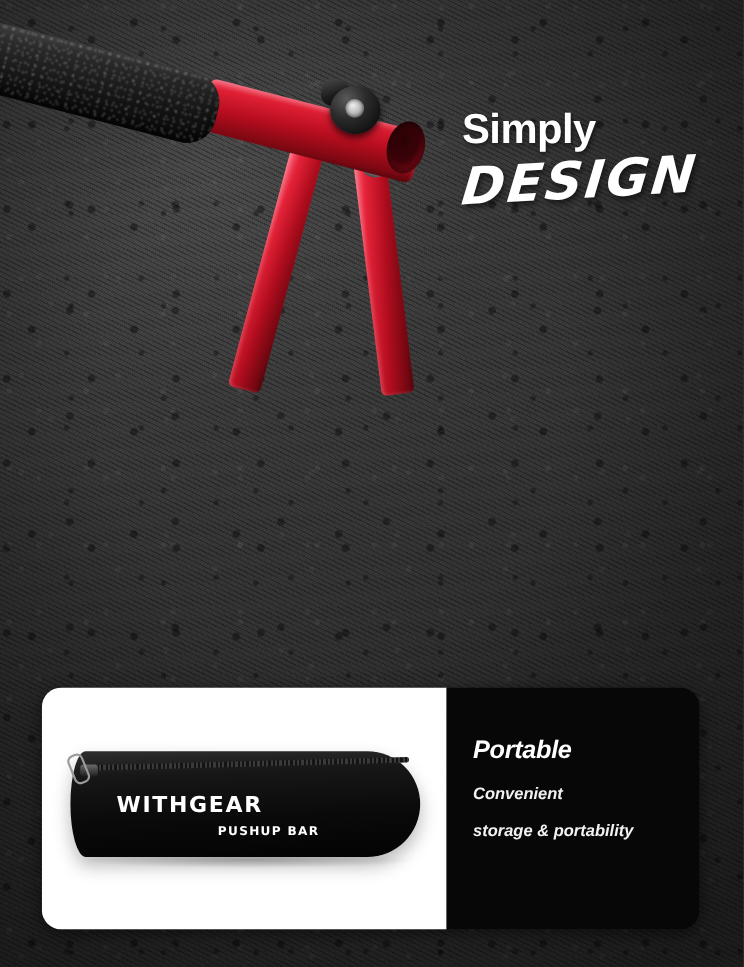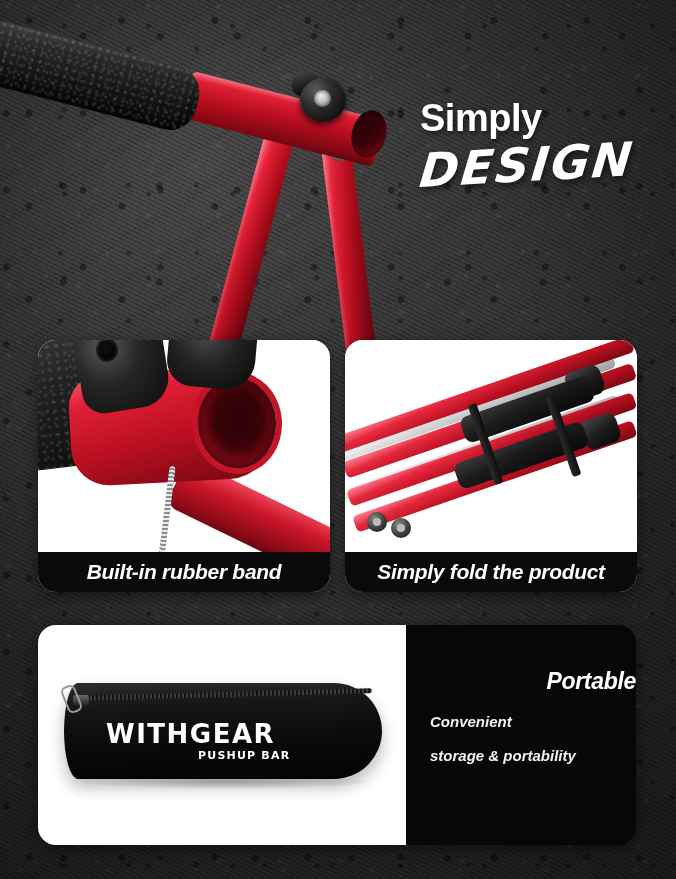--- a/index.html
+++ b/index.html
@@ -365,21 +365,20 @@
     padding: 42px 0 0 24px;
     box-sizing: border-box;
   }
   .bt-title {
     color: #ffffff;
     font-size: 23px;
     font-weight: bold;
     font-style: italic;
     line-height: 29px;
     letter-spacing: -0.3px;
-    text-align: right;
   }
   .bt-sub {
     margin-top: 16px;
     color: #f2f2f2;
     font-size: 15px;
     font-weight: bold;
     font-style: italic;
     line-height: 20px;
   }
 
@@ -414,21 +413,21 @@
     position: absolute;
     left: 9px; top: 12px;
     width: 16px; height: 11px;
     border-radius: 3px;
     background: linear-gradient(180deg, #6a6a6a, #1d1d1d);
   }
   .case-brand {
     position: absolute;
     left: 42px; top: 36px;
     color: #ffffff;
-    font-size: 26px;
+    font-size: 20px;
     font-weight: bold;
     letter-spacing: 1.5px;
     font-family: "DejaVu Sans", sans-serif;
     text-align: right;
   }
   .case-sub {
     position: absolute;
     left: 134px; top: 66px;
     color: #ffffff;
     font-size: 11px;
@@ -464,59 +463,21 @@
     <div class="foam-grip"></div>
     <div class="knob-tab"></div>
     <div class="knob"></div>
   </div>
 
   <div class="headline">
     <div class="headline-l1">Simply</div>
     <div class="headline-script">DESIGN</div>
   </div>
 
-  <div class="panel panel-left">
-    <div class="panel-photo">
-      <div class="j-red-arm"></div>
-      <div class="j-foam"></div>
-      <div class="j-red-body"></div>
-      <div class="j-red-socket"></div>
-      <div class="j-black-top"></div>
-      <div class="j-black-hole"></div>
-      <div class="j-black-2"></div>
-      <div class="j-cord"></div>
-    </div>
-    <div class="panel-caption">Built-in rubber band</div>
-  </div>
-
-  <div class="panel panel-right">
-    <div class="panel-photo">
-
-      <div class="f-rod f-rod-silver" style="left:-14px; top:114px; width:300px; height:11px; transform:rotate(-19deg); transform-origin:left center;"></div>
-      <div class="f-rod f-rod-silver" style="left:-10px; top:152px; width:300px; height:11px; transform:rotate(-19deg); transform-origin:left center;"></div>
-
-      <div class="f-rod f-rod-red" style="left:-6px; top:96px; width:310px; height:17px; transform:rotate(-19deg); transform-origin:left center;"></div>
-      <div class="f-rod f-rod-red" style="left:0px; top:122px; width:306px; height:17px; transform:rotate(-19deg); transform-origin:left center;"></div>
-      <div class="f-rod f-rod-red" style="left:4px; top:150px; width:302px; height:17px; transform:rotate(-19deg); transform-origin:left center;"></div>
-      <div class="f-rod f-rod-red" style="left:10px; top:176px; width:296px; height:17px; transform:rotate(-19deg); transform-origin:left center;"></div>
-
-      <div class="f-cap" style="left:222px; top:28px; width:36px; height:30px; transform:rotate(-19deg);"></div>
-      <div class="f-cap" style="left:238px; top:76px; width:36px; height:30px; transform:rotate(-19deg);"></div>
-
-      <div class="f-foam" style="left:118px; top:78px; width:136px; height:27px; transform:rotate(-19deg); transform-origin:left center;"></div>
-      <div class="f-foam" style="left:112px; top:124px; width:136px; height:27px; transform:rotate(-19deg); transform-origin:left center;"></div>
-
-      <div class="f-strap" style="left:136px; top:62px; width:9px; height:84px; transform:rotate(-19deg);"></div>
-      <div class="f-strap" style="left:214px; top:54px; width:9px; height:84px; transform:rotate(-19deg);"></div>
-
-      <div class="f-pivot" style="left:22px; top:172px;"></div>
-      <div class="f-pivot" style="left:46px; top:178px;"></div>
-    </div>
-    <div class="panel-caption">Simply fold the product</div>
-  </div>
+
 
   <div class="panel-bottom">
     <div class="bottom-photo">
       <div class="case-shadow"></div>
       <div class="case-bag">
         <div class="case-zip"></div>
         <div class="case-slider"></div>
         <div class="case-pull"></div>
         <div class="case-brand">WITHGEAR</div>
         <div class="case-sub">PUSHUP BAR</div>

